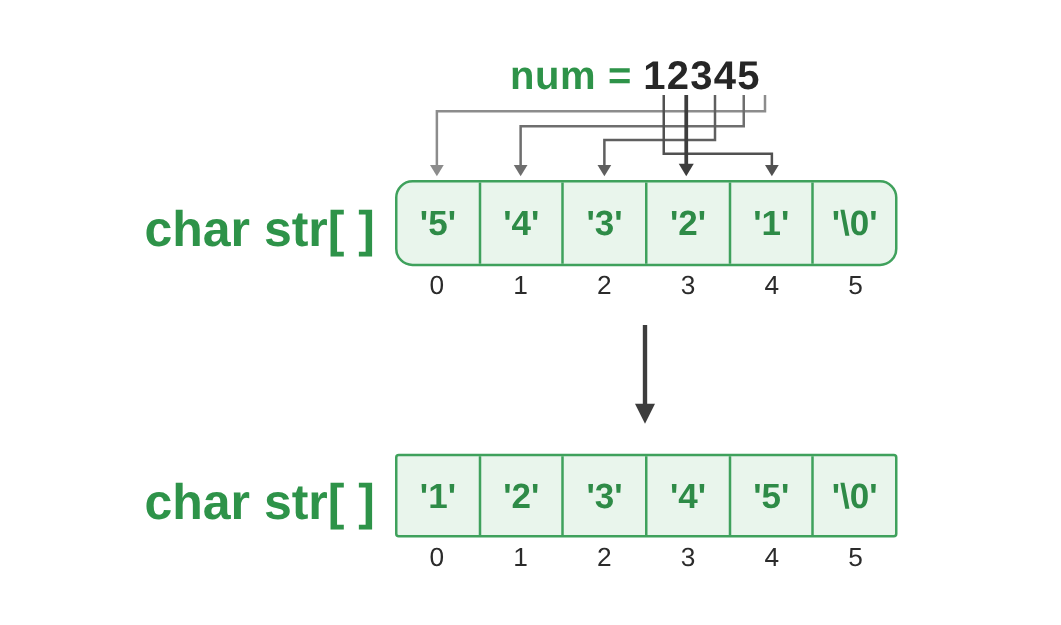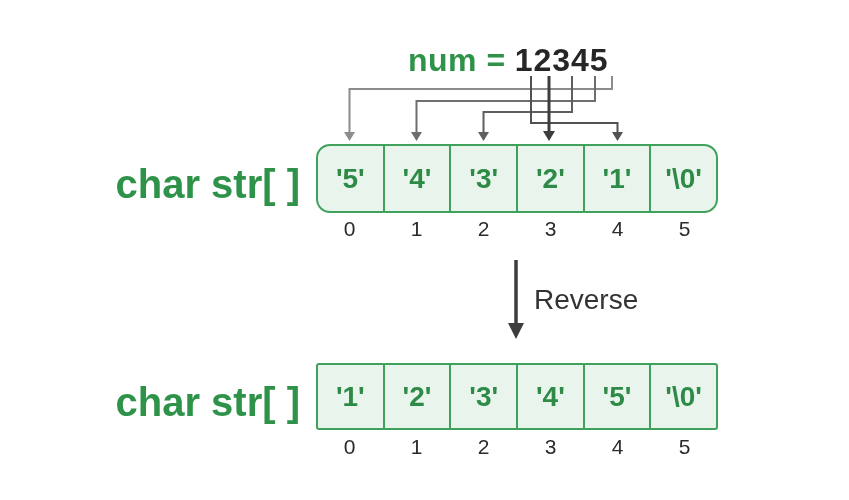--- a/index.html
+++ b/index.html
@@ -117,21 +117,20 @@
   </div>
   <div class="indices top">
     <div class="idx">0</div>
     <div class="idx">1</div>
     <div class="idx">2</div>
     <div class="idx">3</div>
     <div class="idx">4</div>
     <div class="idx">5</div>
   </div>
 
-  <div class="reverse-label">Reverse</div>
 
   <div class="row-label bottom">char str[ ]</div>
   <div class="array-box bottom">
     <div class="cell">'1'</div>
     <div class="cell">'2'</div>
     <div class="cell">'3'</div>
     <div class="cell">'4'</div>
     <div class="cell">'5'</div>
     <div class="cell">'\0'</div>
   </div>

